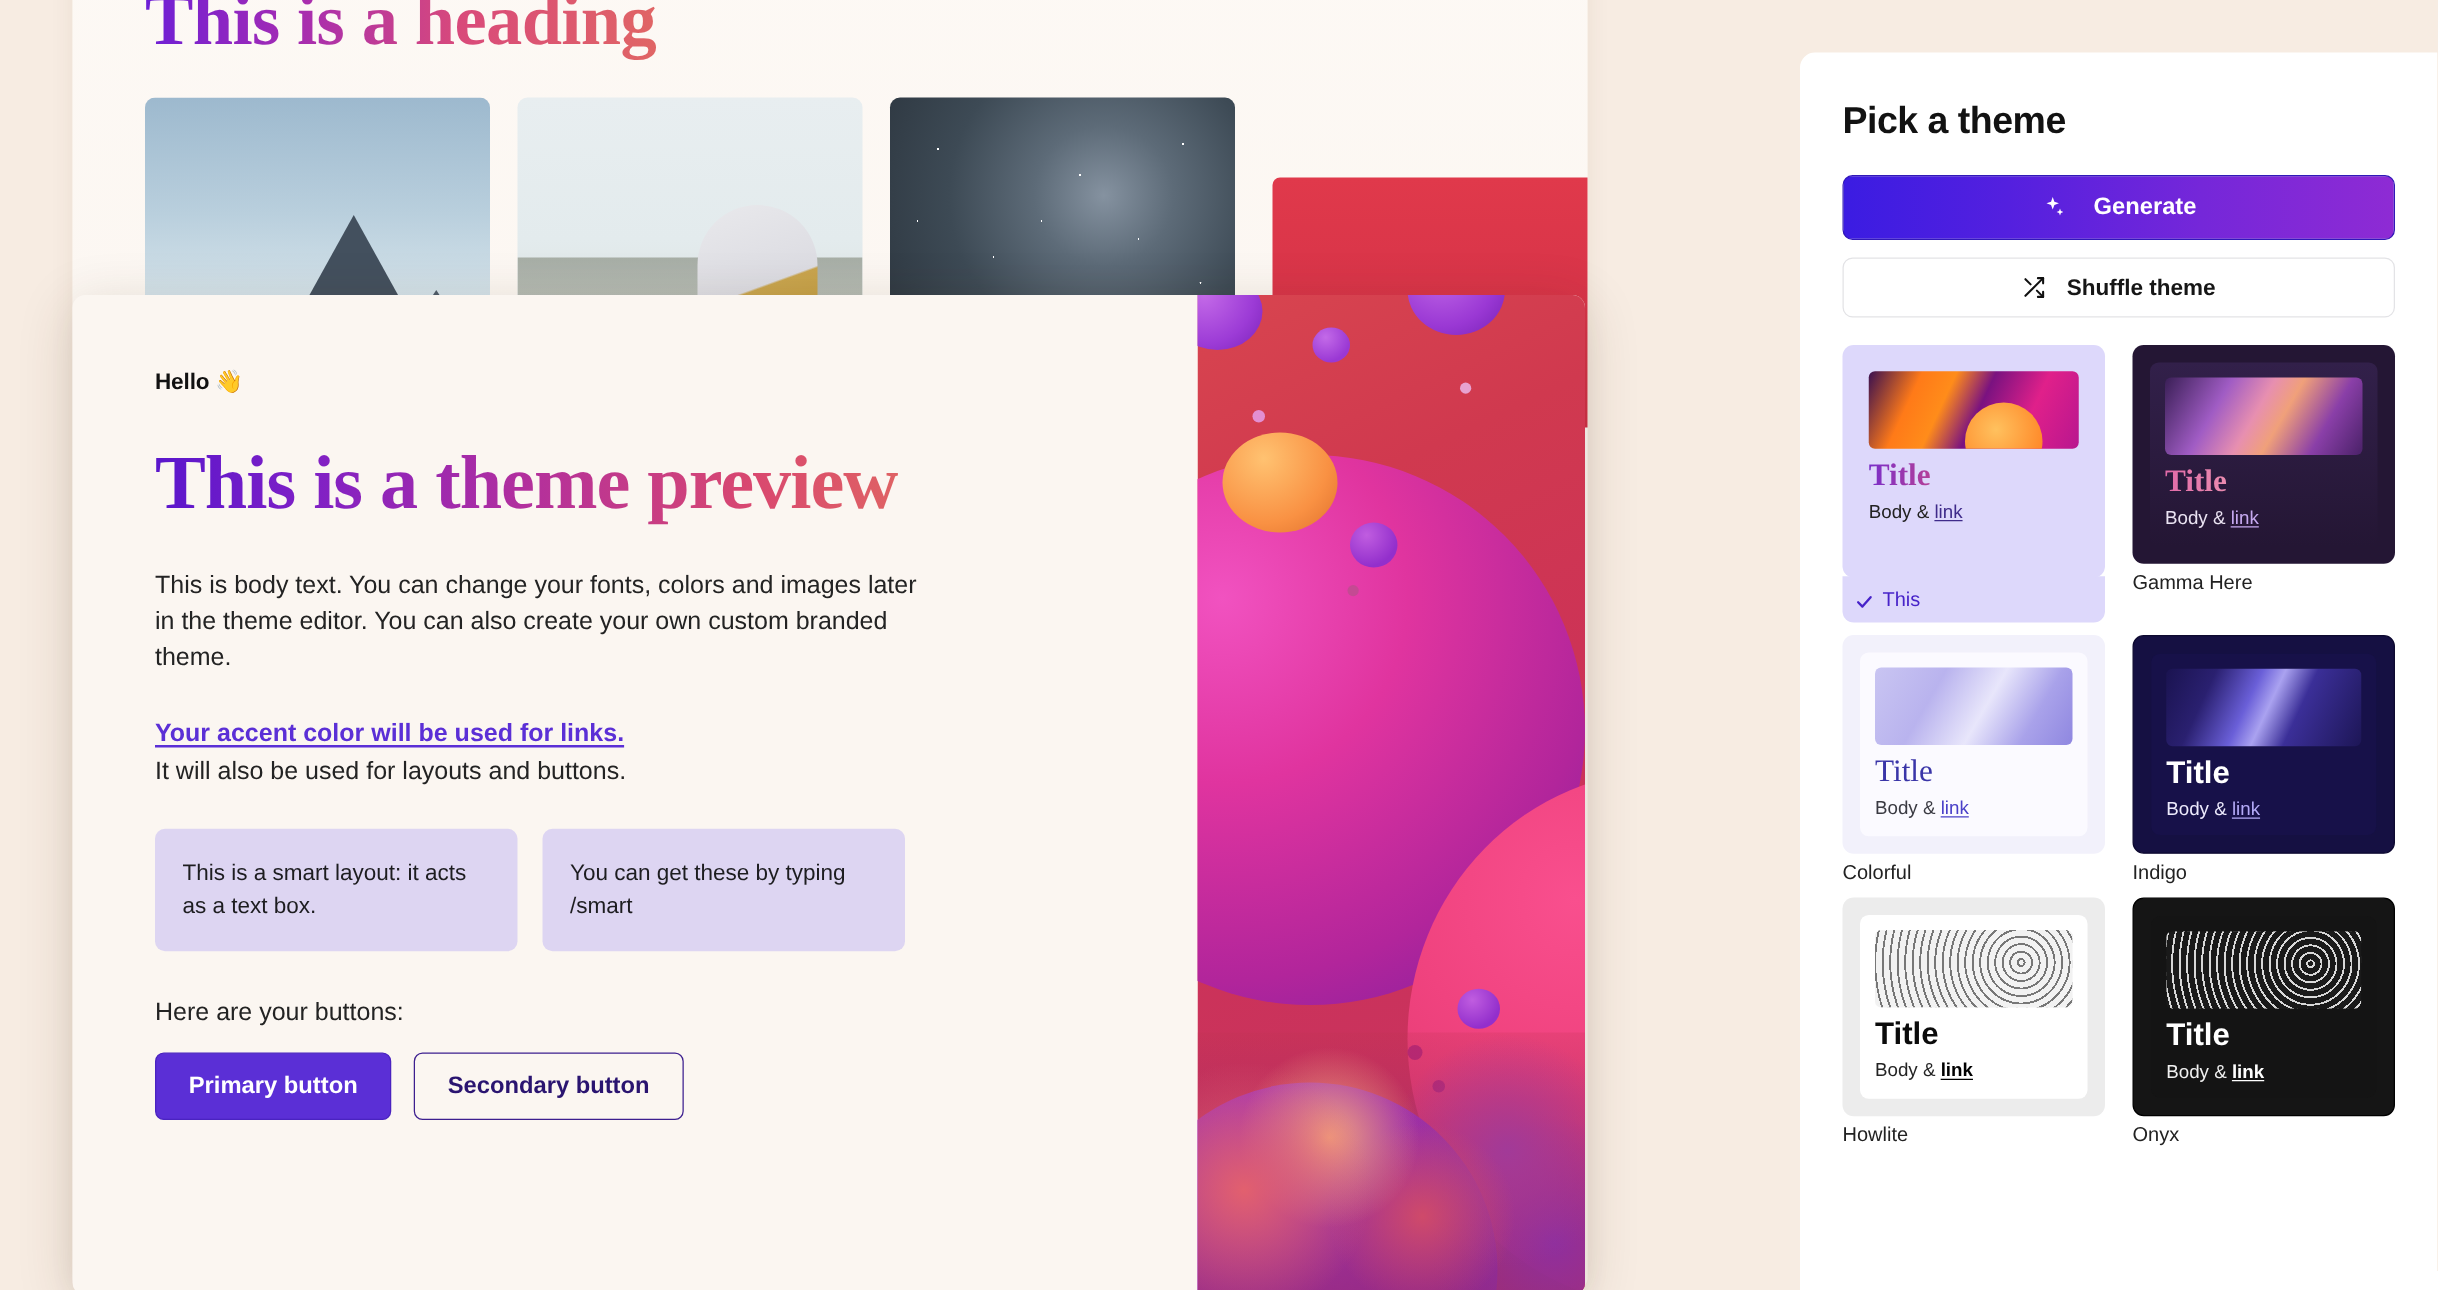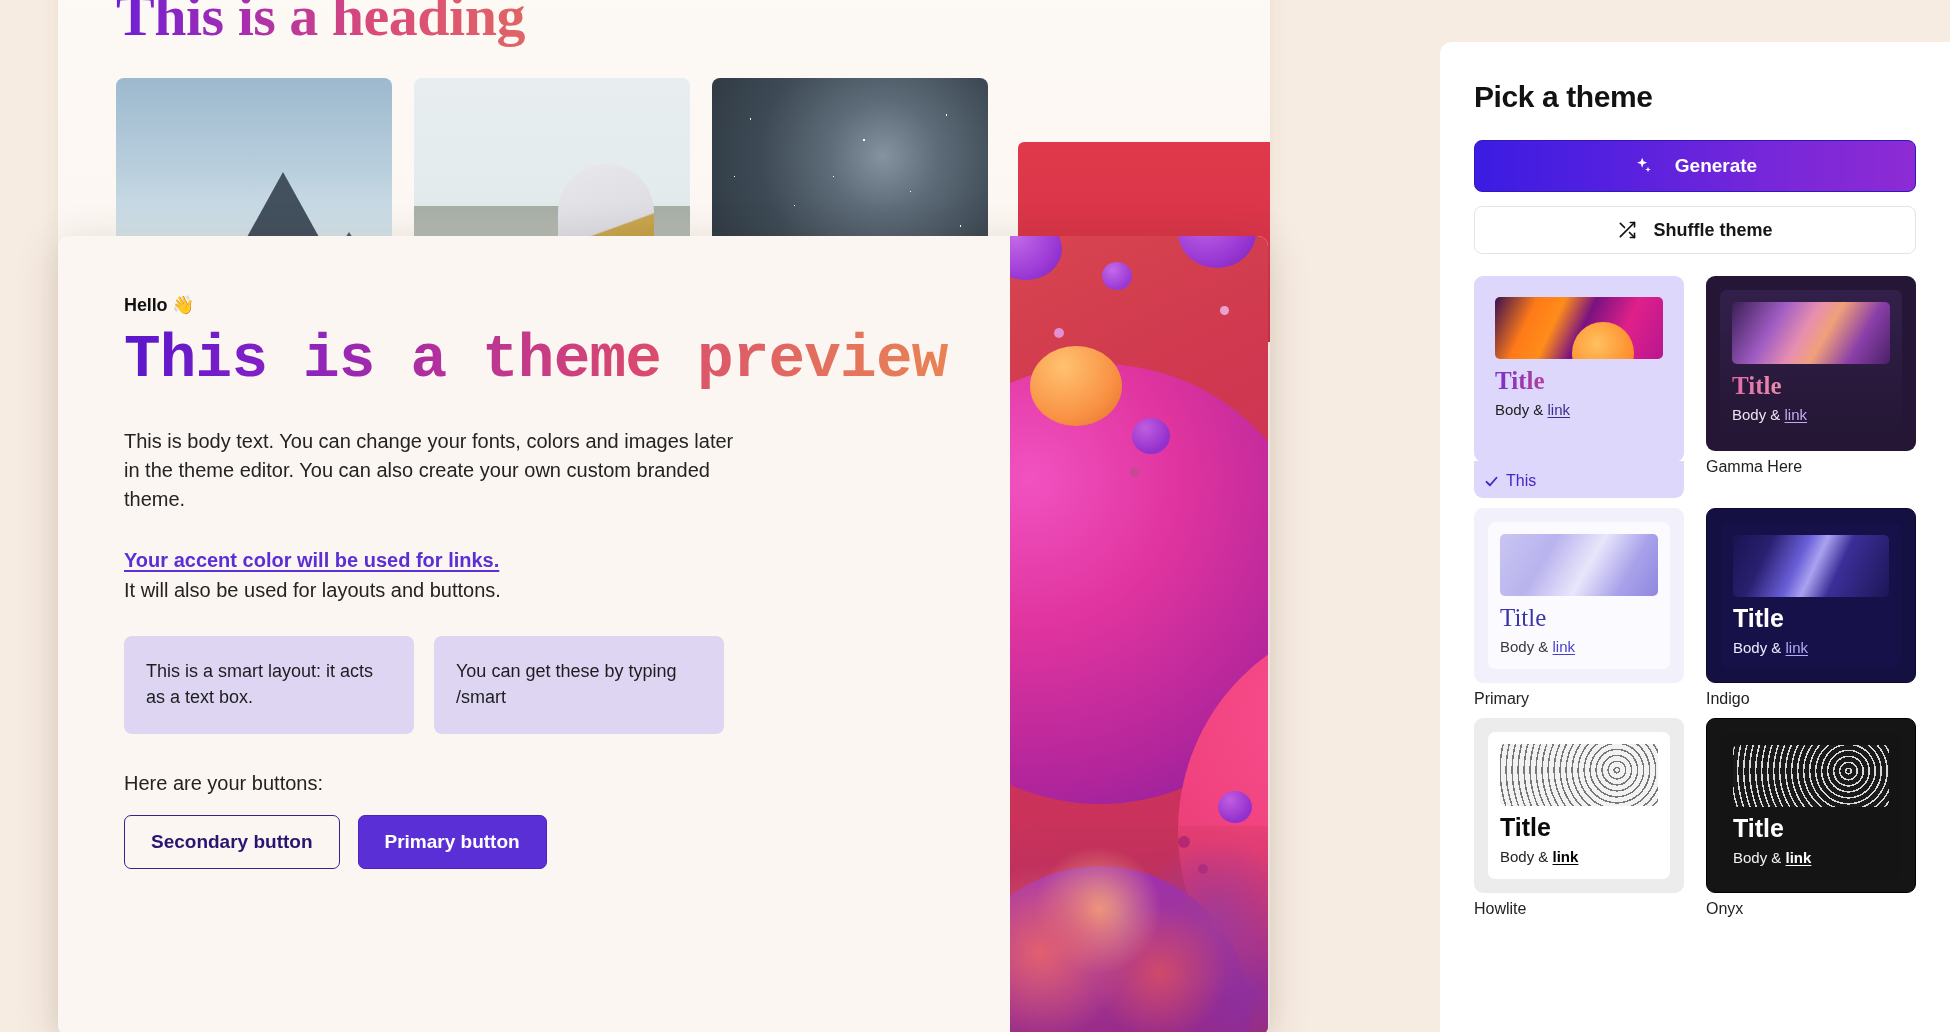--- a/index.html
+++ b/index.html
@@ -86,22 +86,22 @@
     background: #fbf6f1;
     border-radius: 10px;
     box-shadow: 0 8px 44px rgba(70,45,20,.16);
     display: flex; overflow: hidden;
   }
   .modal-left { flex: 0 0 900px; padding: 58px 62px 0 66px; }
   .modal-right { flex: 1 1 auto; position: relative; overflow: hidden; }
 
   .hello { font-size: 18px; font-weight: 700; color: #111; letter-spacing: -.1px; }
   .preview-title {
-    margin-top: 12px;
-    font-family: Liberation Mono, monospace;
+    margin-top: 39px;
+    font-family: Liberation Serif, serif;
     font-size: 61px; font-weight: 700; letter-spacing: -.8px; line-height: 1.06;
     background: linear-gradient(90deg,#5a16cc 0%, #7f20c6 16%, #b22f9e 38%, #d9486f 62%, #e2705e 85%, #e98354 100%);
     -webkit-background-clip: text; background-clip: text; color: transparent;
     white-space: nowrap;
   }
   .body-text {
     margin-top: 34px; font-size: 20px; line-height: 1.47; color: #232323;
     max-width: 610px;
   }
   .accent-link {
@@ -294,22 +294,22 @@
       <a class="accent-link" href="#">Your accent color will be used for links.</a>
       <div class="accent-sub">It will also be used for layouts and buttons.</div>
 
       <div class="smart-row">
         <div class="smart-box">This is a smart layout: it acts as a text box.</div>
         <div class="smart-box">You can get these by typing /smart</div>
       </div>
 
       <div class="buttons-label">Here are your buttons:</div>
       <div class="btn-row">
+        <button class="btn btn-primary">Primary button</button>
         <button class="btn btn-secondary">Secondary button</button>
-        <button class="btn btn-primary">Primary button</button>
       </div>
     </div>
 
     <div class="modal-right">
       <div class="spheres">
         <div class="sp p1"></div>
         <div class="sp p2"></div>
         <div class="sp p3"></div>
         <div class="sp s1"></div>
         <div class="sp s2"></div>
@@ -396,21 +396,21 @@
       <div class="theme-cell">
         <div class="theme-card lavender">
           <div class="card-inner">
             <div class="card-banner"></div>
             <div class="card-title">Title</div>
             <div class="card-body">
               <span>Body &amp; </span><u>link</u>
             </div>
           </div>
         </div>
-        <div class="theme-name">Primary</div>
+        <div class="theme-name">Colorful</div>
       </div>
 
       <div class="theme-cell">
         <div class="theme-card indigo">
           <div class="card-inner">
             <div class="card-banner"></div>
             <div class="card-title">Title</div>
             <div class="card-body">
               <span>Body &amp; </span><u>link</u>
             </div>

